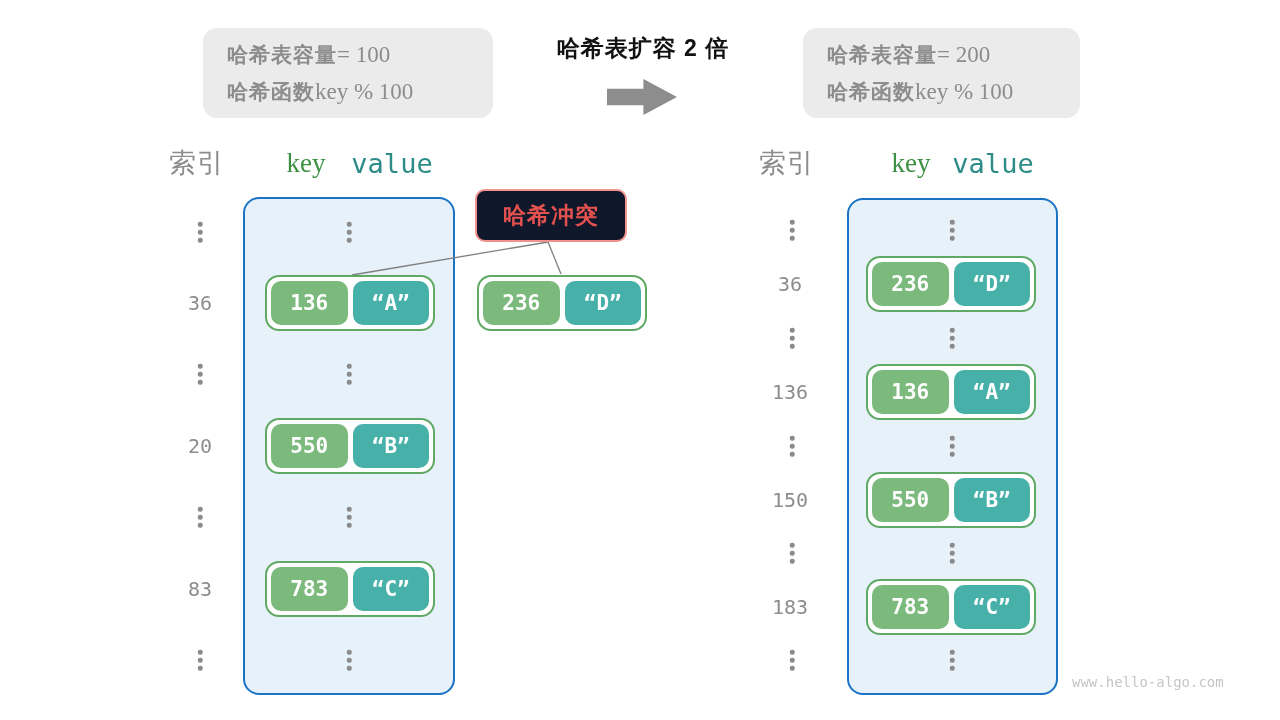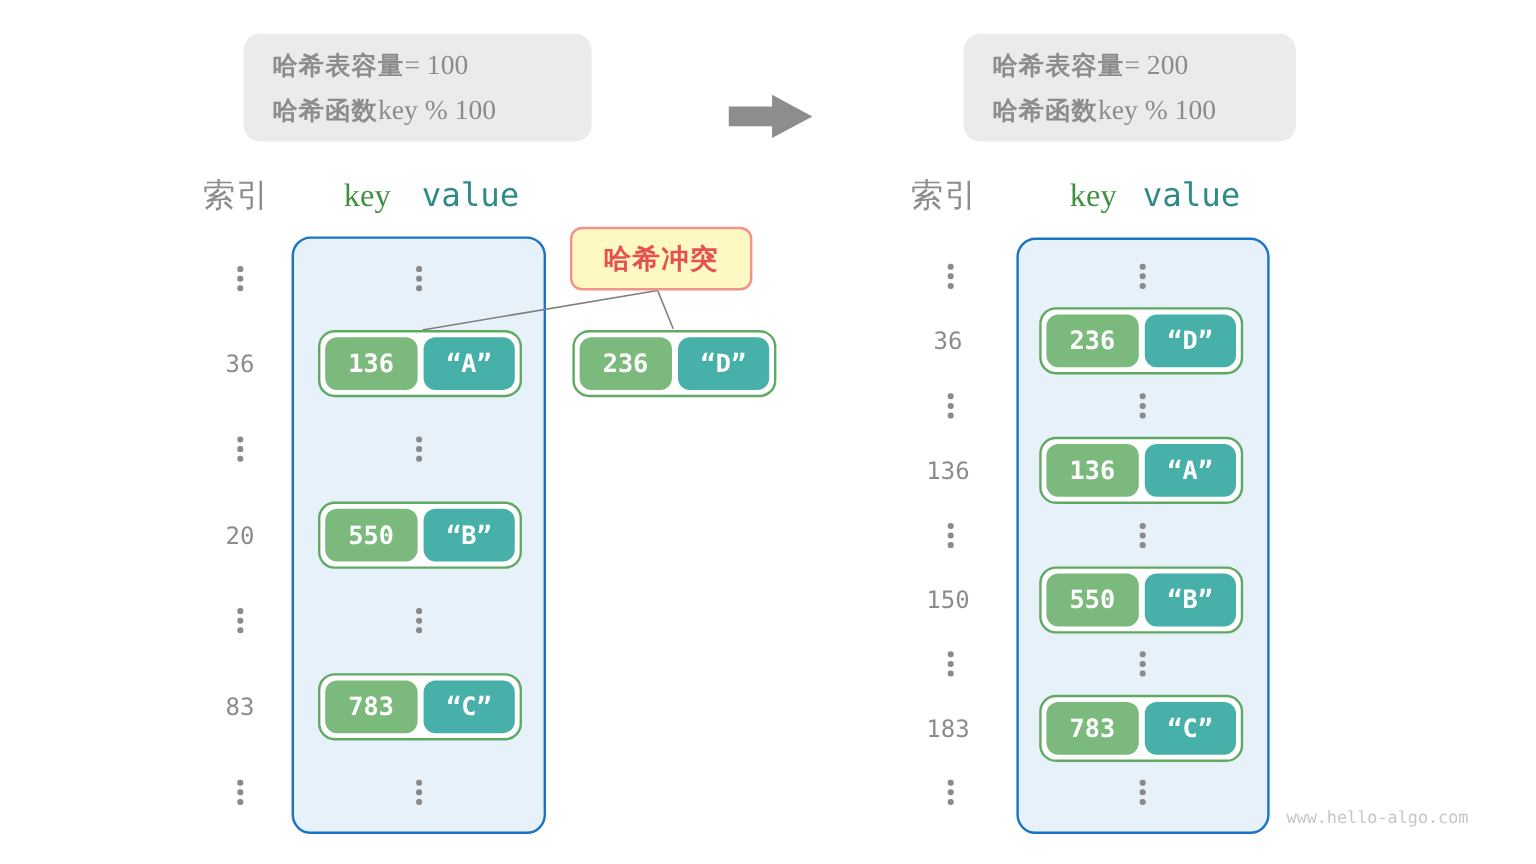--- a/index.html
+++ b/index.html
@@ -43,21 +43,21 @@
   
   .idx { transform:translate(-50%,-50%); color:#8c8c8c; font-size:20px;
          font-family:"DejaVu Sans Mono","Liberation Mono",monospace; white-space:nowrap; }
 
   
   .dots { transform:translate(-50%,-50%); display:flex; flex-direction:column;
           gap:3.5px; align-items:center; }
   .dots i { width:4.5px; height:4.5px; border-radius:50%; background:#8a8a8a; display:block; }
 
   
-  .collision-box { background:#fef9c3; border:2px solid #f2928d; border-radius:10px;
+  .collision-box { background:#0f172a; border:2px solid #f2928d; border-radius:10px;
                    display:flex; align-items:center; justify-content:center;
                    color:#e4514e; font-weight:bold; font-size:23px; letter-spacing:1px; z-index:2; }
 
   #connector-lines { position:absolute; left:0; top:0; z-index:1; pointer-events:none; }
 
   .watermark { color:#c6c6c6; font-size:14px;
                font-family:"DejaVu Sans Mono","Liberation Mono",monospace; }
 </style>
 </head>
 <body>
@@ -79,20 +79,21 @@
     <div class="note-line">
       <span class="note-label">哈希表容量</span>
       <span class="note-value">= 200</span>
     </div>
     <div class="note-line">
       <span class="note-label">哈希函数</span>
       <span class="note-value">key % 100</span>
     </div>
   </div>
 
+  <div class="abs expand-title" style="left:643px; top:33px;">哈希表扩容 2 倍</div>
   <div class="abs block-arrow" style="left:607px; top:79px;"></div>
 
   <div class="abs hdr hdr-index" style="left:197px; top:163px;">索引</div>
   <div class="abs hdr hdr-key" style="left:306px; top:163px;">key</div>
   <div class="abs hdr hdr-value" style="left:392px; top:163px;">value</div>
 
   <div class="abs hdr hdr-index" style="left:787px; top:163px;">索引</div>
   <div class="abs hdr hdr-key" style="left:911px; top:163px;">key</div>
   <div class="abs hdr hdr-value" style="left:993px; top:163px;">value</div>
 

